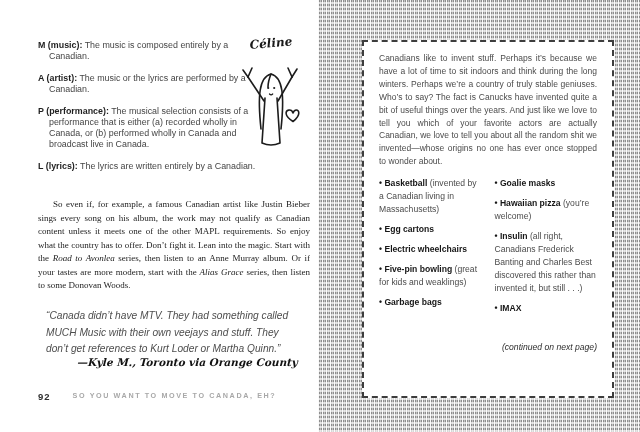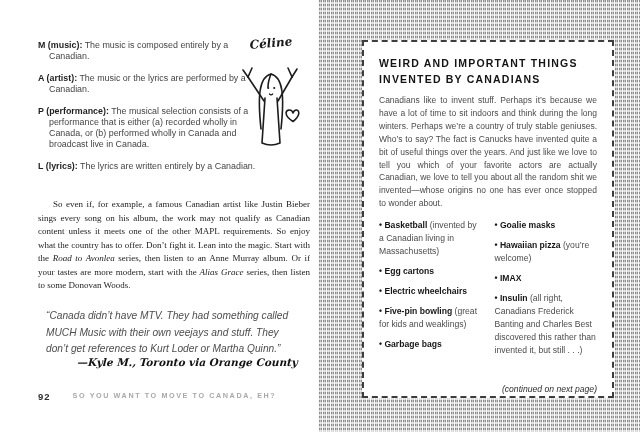--- a/index.html
+++ b/index.html
@@ -114,40 +114,36 @@
 
     <div class="footer">
       <b class="pagenum">92</b>
       <span class="booktitle">SO YOU WANT TO MOVE TO CANADA, EH?</span>
     </div>
   </section>
 
   <section class="page-right">
     <div class="box">
 
-      <h2 class="box-title">
-        <span>WEIRD AND IMPORTANT THINGS</span>
-        <span>INVENTED BY CANADIANS</span>
-      </h2>
 
       <p class="intro">Canadians like to invent stuff. Perhaps it’s because we have a lot of time to sit indoors and think during the long winters. Perhaps we’re a country of truly stable geniuses. Who’s to say? The fact is Canucks have invented quite a bit of useful things over the years. And just like we love to tell you which of your favorite actors are actually Canadian, we love to tell you about all the random shit we invented—whose origins no one has ever once stopped to wonder about.</p>
 
       <div class="cols">
         <div class="col">
           <p class="li"><b><span>• </span><span>Basketball</span></b><span> (invented by a Canadian living in Massachusetts)</span></p>
           <p class="li"><b><span>• </span><span>Egg cartons</span></b><span></span></p>
           <p class="li"><b><span>• </span><span>Electric wheelchairs</span></b><span></span></p>
           <p class="li"><b><span>• </span><span>Five-pin bowling</span></b><span> (great for kids and weaklings)</span></p>
           <p class="li"><b><span>• </span><span>Garbage bags</span></b><span></span></p>
         </div>
         <div class="col">
           <p class="li"><b><span>• </span><span>Goalie masks</span></b><span></span></p>
           <p class="li"><b><span>• </span><span>Hawaiian pizza</span></b><span> (you’re welcome)</span></p>
+          <p class="li"><b><span>• </span><span>Insulin</span></b><span> (all right, Canadians Frederick Banting and Charles Best discovered this rather than invented it, but still . . .)</span></p>
           <p class="li"><b><span>• </span><span>IMAX</span></b><span></span></p>
-          <p class="li"><b><span>• </span><span>Insulin</span></b><span> (all right, Canadians Frederick Banting and Charles Best discovered this rather than invented it, but still . . .)</span></p>
         </div>
       </div>
 
       <div class="continued">(continued on next page)</div>
     </div>
   </section>
 
 </div>
 
 </body></html>

